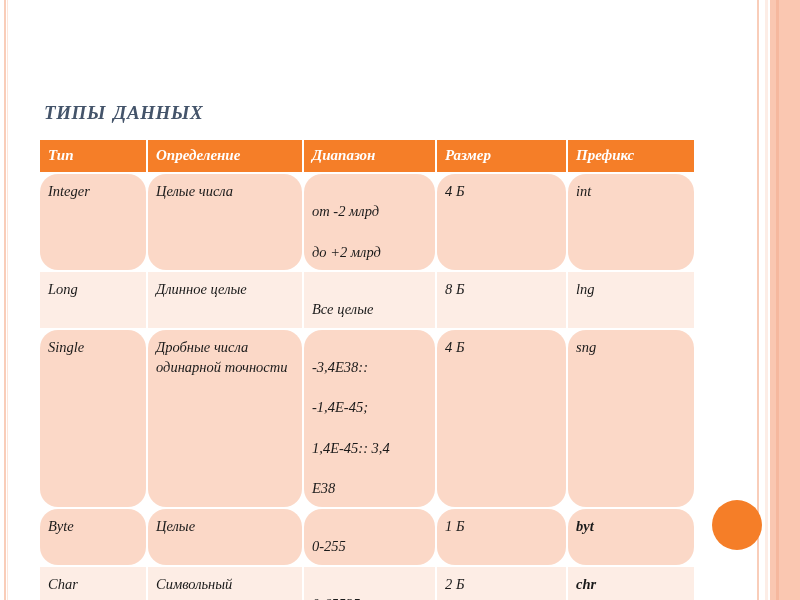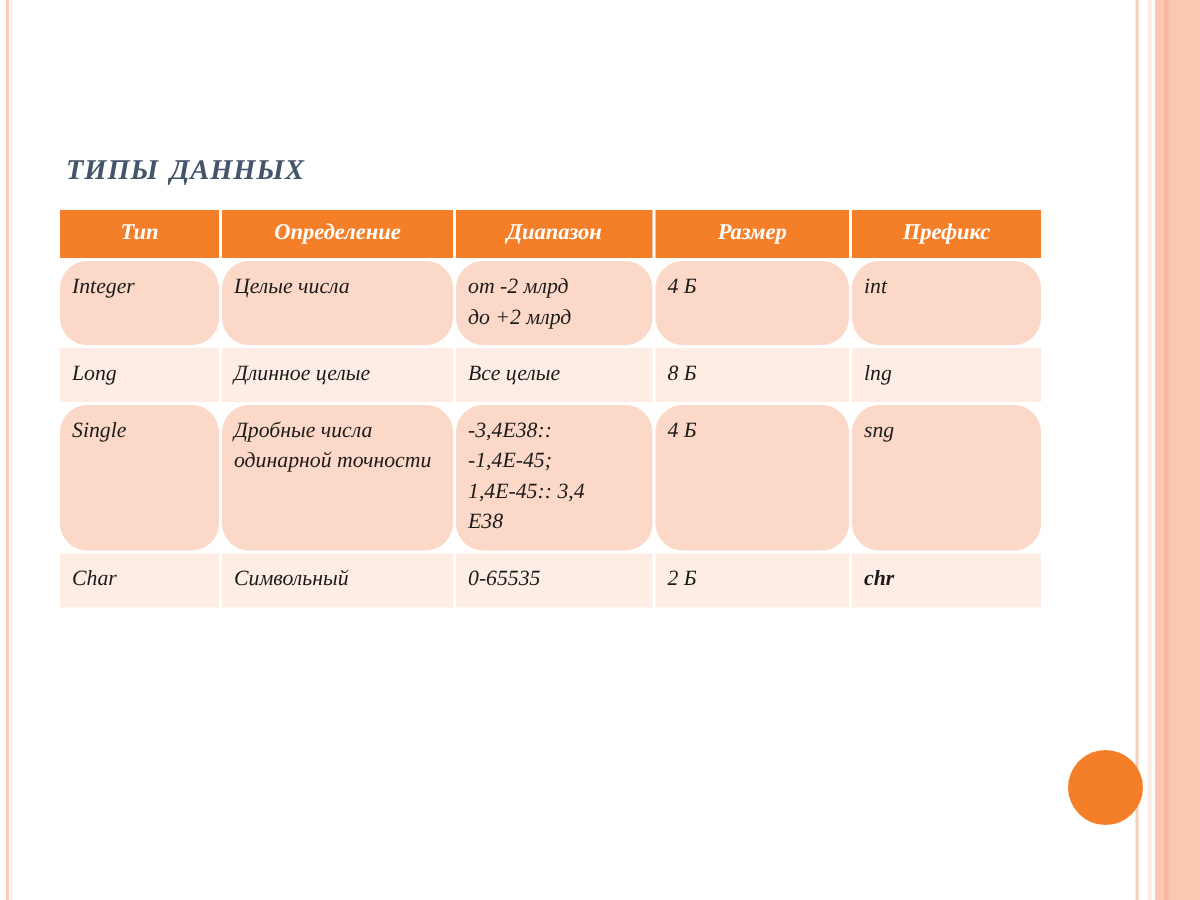--- a/index.html
+++ b/index.html
@@ -102,21 +102,21 @@
     width: 654px;
     border-collapse: separate;
     border-spacing: 2px;
     table-layout: fixed;
   }
   #data-table th {
     background: #F57E28;
     color: #ffffff;
     font-weight: bold;
     font-size: 15px;
-    text-align: center;
+    text-align: left;
     padding: 7px 8px 8px 8px;
     vertical-align: middle;
     font-family: "Liberation Serif", "DejaVu Serif", serif;
   }
   #data-table td {
     font-size: 14.5px;
     color: #1a1a1a;
     text-align: left;
     padding: 7px 8px 8px 8px;
     vertical-align: top;
@@ -127,21 +127,21 @@
   tr.row-light td { background: #FDEDE5; }
 
   td.prefix-bold { font-weight: bold; }
 
   col.c-type   { width: 106px; }
   col.c-def    { width: 154px; }
   col.c-range  { width: 131px; }
   col.c-size   { width: 129px; }
   col.c-prefix { width: 126px; }
 
-  .cellline { display: block; }
+  .cellline { display: block; margin-top: 20px; }
 </style>
 </head>
 <body>
 
 <div id="slide">
 
   <div class="edge-left-line"></div>
   <div class="edge-left-line2"></div>
 
   <div class="edge-right-thin"></div>
@@ -200,20 +200,29 @@
           <span class="cellline">-3,4E38::</span>
           <span class="cellline">-1,4E-45;</span>
           <span class="cellline">1,4E-45:: 3,4</span>
           <span class="cellline">E38</span>
         </td>
         <td>4 Б</td>
         <td>sng</td>
       </tr>
 
 
+      <tr class="row-dark">
+        <td>Byte</td>
+        <td>Целые</td>
+        <td>
+          <span class="cellline">0-255</span>
+        </td>
+        <td>1  Б</td>
+        <td class="prefix-bold">byt</td>
+      </tr>
 
       <tr class="row-light">
         <td>Char</td>
         <td>Символьный</td>
         <td>
           <span class="cellline">0-65535</span>
         </td>
         <td>2 Б</td>
         <td class="prefix-bold">chr</td>
       </tr>

